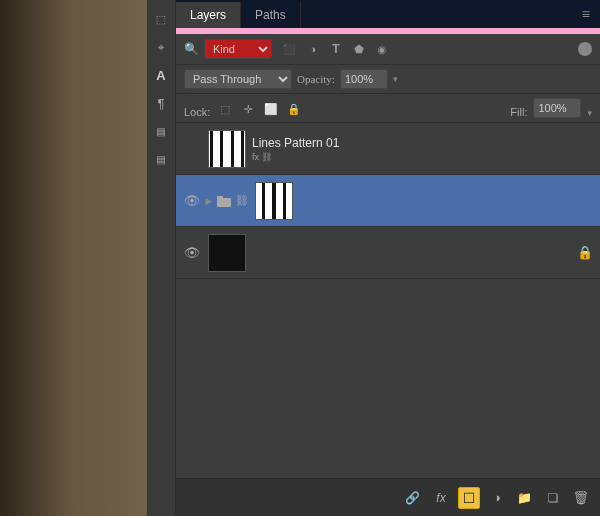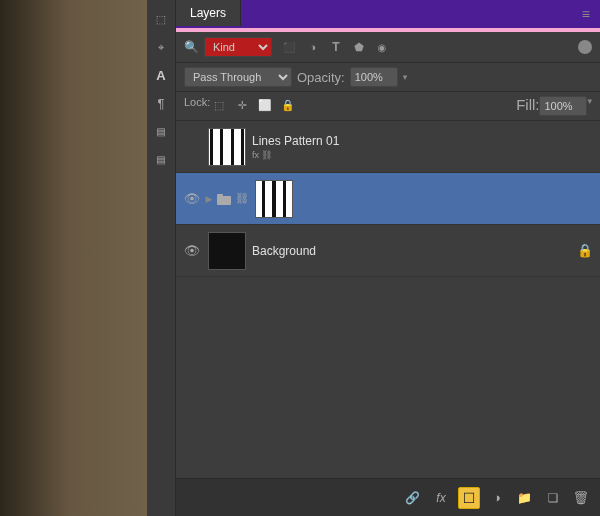--- a/index.html
+++ b/index.html
@@ -64,24 +64,24 @@
       height: 516px;
       background: #3d3d3d;
       display: flex;
       flex-direction: column;
       border-left: 1px solid #2a2a2a;
     }
 
     
     .tabs {
       display: flex;
-      background: #4c1d95;
-      border-bottom: 4px solid #f9a8d4;
+      background: #0f172a;
+      border-bottom: 6px solid #f9a8d4;
       position: relative;
-      align-items: flex-start;
+      align-items: flex-end;
     }
 
     .tab {
       padding: 6px 14px;
       font-size: 12px;
       color: #aaa;
       cursor: pointer;
       border-right: 1px solid #2a2a2a;
     }
 
@@ -162,21 +162,22 @@
       border-radius: 2px;
       padding: 2px 4px;
       font-size: 11px;
       width: 108px;
       height: 20px;
       cursor: pointer;
     }
 
     .opacity-label {
       color: #aaa;
-      font-size: 13px;
+      font-size: 11px;
+      font-family: Liberation Serif, serif;
     }
 
     .opacity-value {
       background: #555;
       border: 1px solid #444;
       color: #ccc;
       font-size: 11px;
       width: 48px;
       height: 20px;
       padding: 2px 4px;
@@ -187,22 +188,23 @@
 
     .opacity-arrow {
       color: #888;
       font-size: 9px;
       cursor: pointer;
     }
 
     
     .lock-row {
       display: flex;
-      align-items: flex-start;
+      align-items: flex-end;
       padding: 4px 8px;
+      gap: 6px;
       border-bottom: 1px solid #2e2e2e;
     }
 
     .lock-label {
       color: #aaa;
       font-size: 11px;
     }
 
     .lock-icons {
       display: flex;
@@ -215,21 +217,21 @@
       display: flex;
       align-items: center;
       justify-content: center;
       color: #999;
       font-size: 11px;
       cursor: pointer;
     }
 
     .fill-label {
       color: #aaa;
-      font-size: 15px;
+      font-size: 11px;
       margin-left: auto;
     }
 
     .fill-value {
       background: #555;
       border: 1px solid #444;
       color: #ccc;
       font-size: 11px;
       width: 48px;
       height: 20px;
@@ -416,20 +418,21 @@
     <div class="tool-icon" style="font-size:13px;">¶</div>
     <div class="tool-icon" style="font-size:10px;">▤</div>
     <div class="tool-icon" style="font-size:10px;">▤</div>
   </div>
 </div>
 
 <div class="layers-panel">
 
   <div class="tabs">
     <div class="tab active">Layers</div>
+    <div class="tab">Paths</div>
     <div class="menu-icon">≡</div>
   </div>
 
   <div class="controls-row">
     <span style="color:#888;font-size:12px;">🔍</span>
     <select class="filter-select">
       <option>Kind</option>
     </select>
     <div class="filter-icons">
       <div class="filter-icon-btn" style="font-size:10px;">⬛</div>
@@ -512,21 +515,20 @@
           <div style="flex:1;background:#fff;margin:0 1px;"></div>
         </div>
       </div>
     </div>
 
     <div class="layer-item">
       <div class="eye-icon">👁</div>
       <div class="layer-thumbnail">
         <div class="thumb-black"></div>
       </div>
-      <span class="layer-name">Background</span>
       <span class="lock-icon-right">🔒</span>
     </div>
 
   </div>
 
   <div class="bottom-toolbar">
     <div class="spacer"></div>
     <div class="bottom-icon" style="font-size:12px;">🔗</div>
     <div class="bottom-icon" style="font-style:italic;font-size:12px;">fx</div>
     <div class="bottom-icon highlighted" style="font-size:14px;">☐</div>

